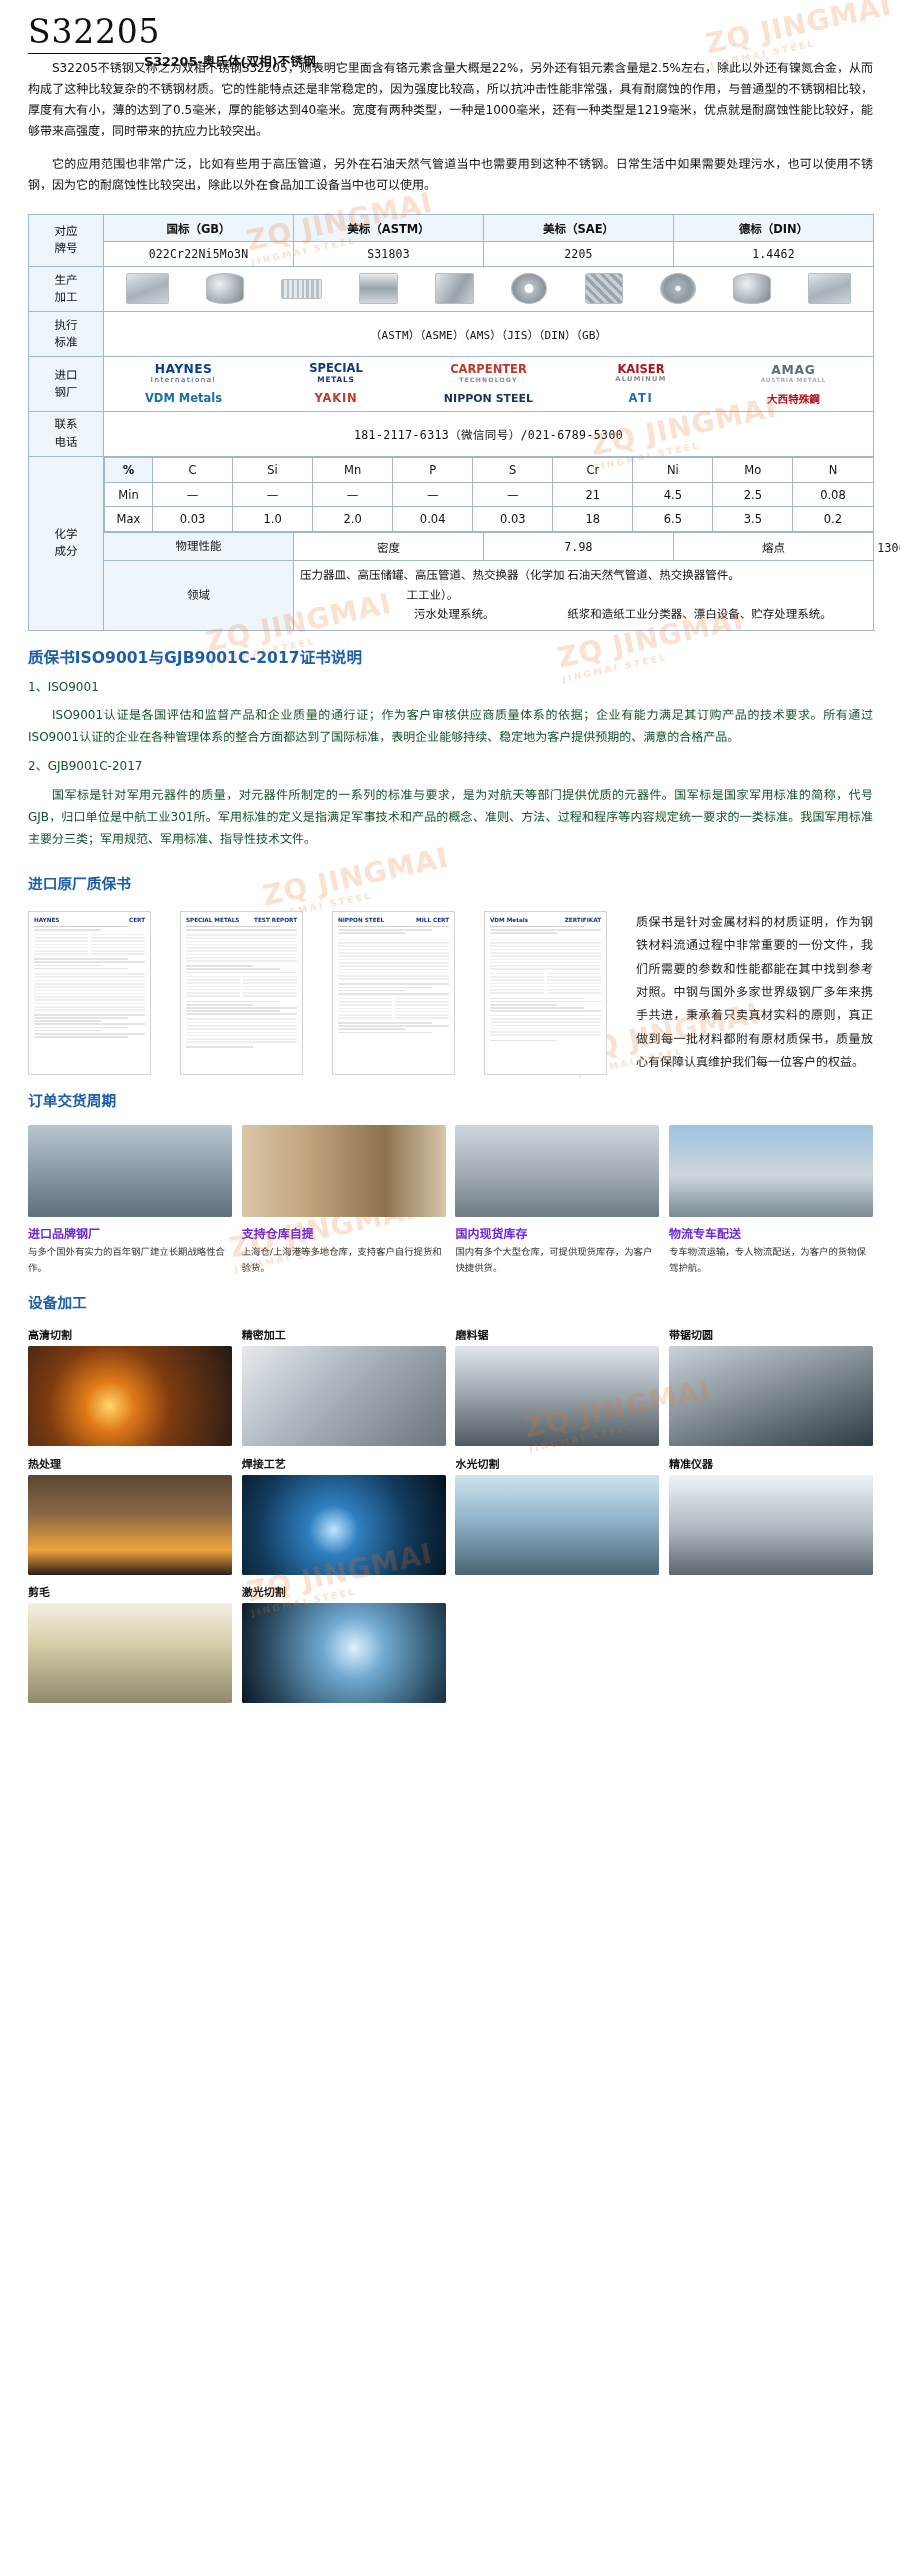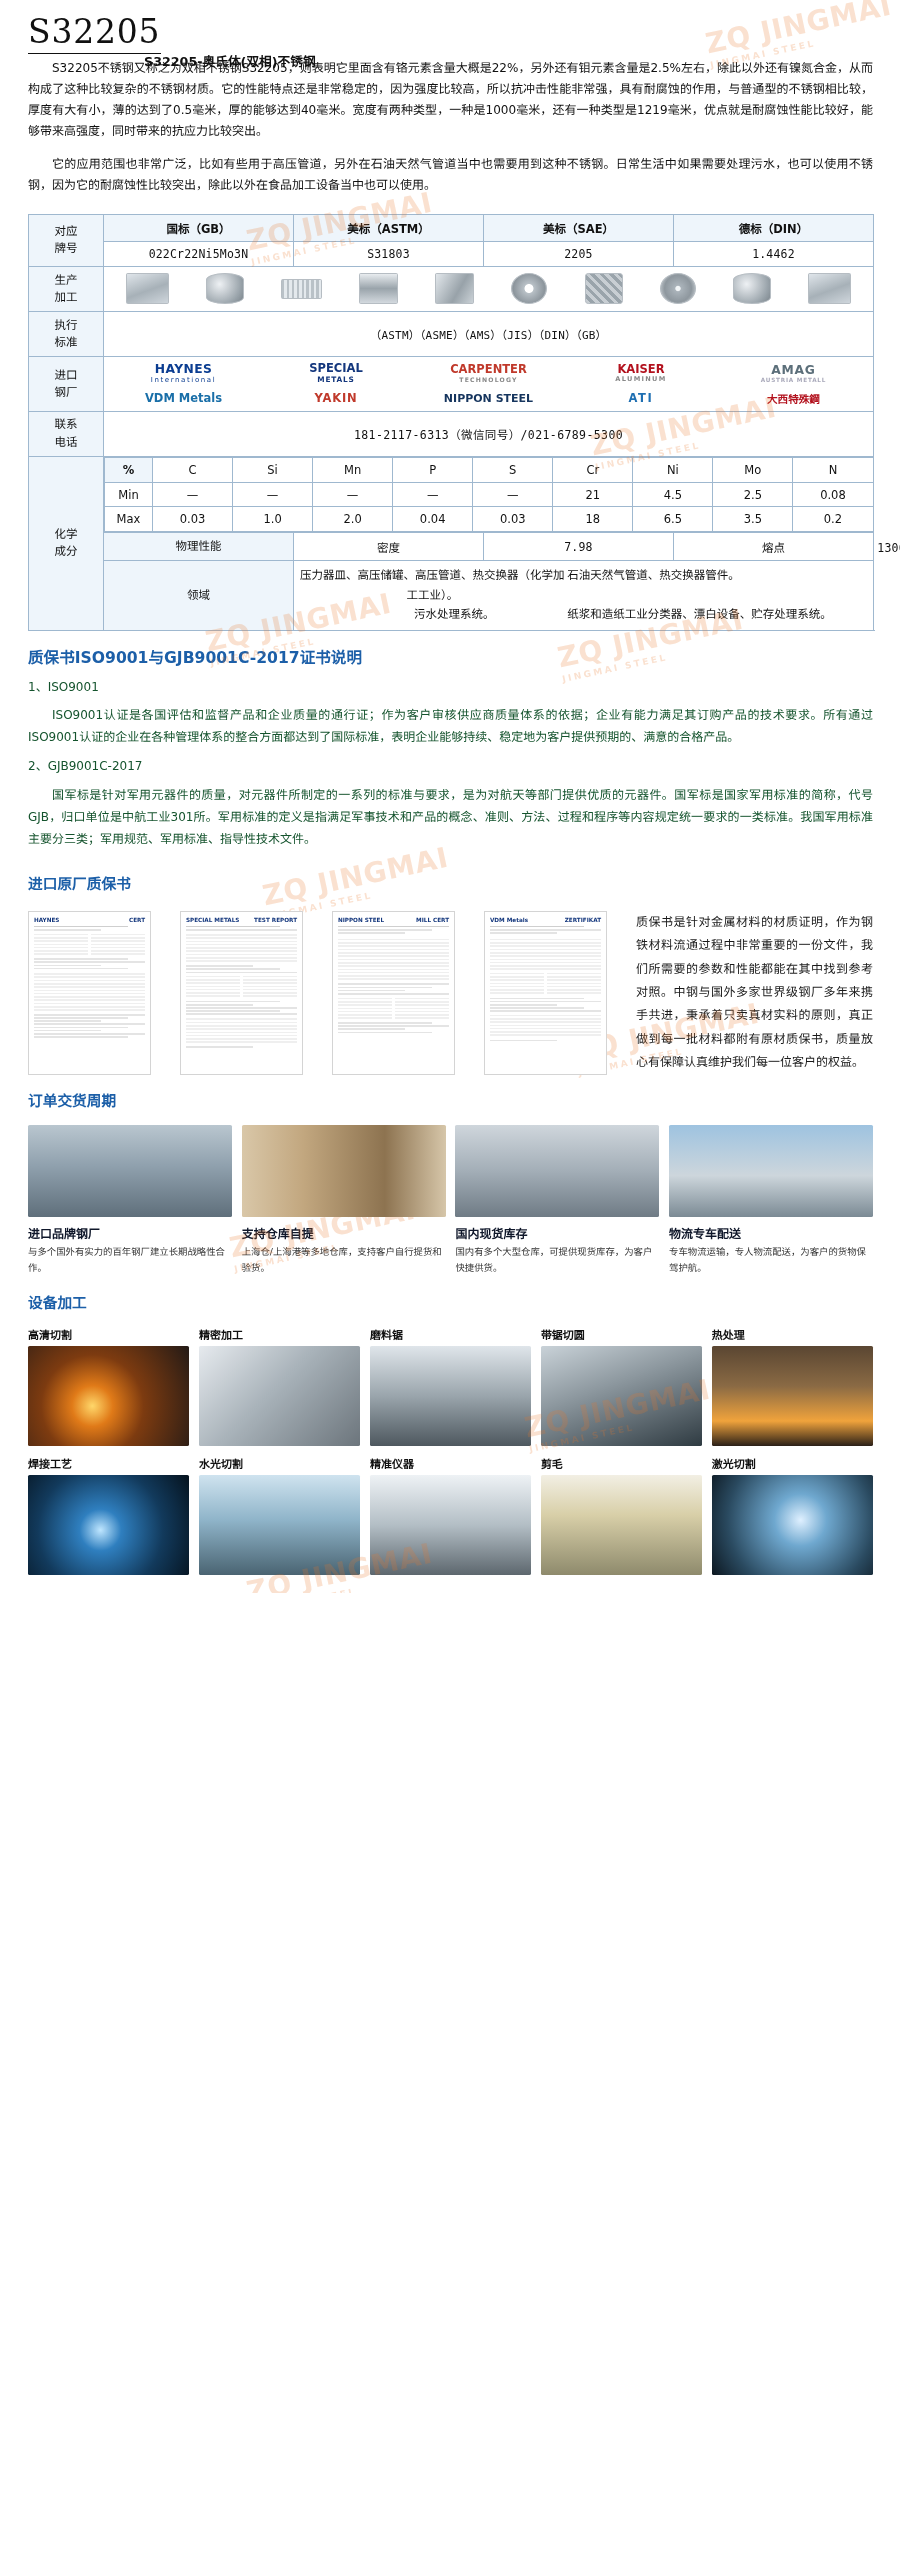--- a/index.html
+++ b/index.html
@@ -175,27 +175,27 @@
 
   
   .cards { display: flex; gap: 9.8px; padding: 4.9px 28px 0 28px; }
   .card { width: 208px; }
   .card .ph { height: 92px; border-radius: 1.6px; position: relative; overflow: hidden; }
   .ph-warehouse { background: linear-gradient(180deg,#b9c6cf 0%,#8fa0ad 45%,#5f6f7b 100%); }
   .ph-racks { background: linear-gradient(90deg,#d9c7a8 0%,#c2a77f 30%,#8d7350 70%,#d6c6a9 100%); }
   .ph-factory { background: linear-gradient(180deg,#cfd6dc 0%,#a3aeb7 50%,#6f7b85 100%); }
   .ph-truck { background: linear-gradient(180deg,#9ec3e0 0%,#cdd6dc 55%,#7b8a94 100%); }
   .ph .ol { position:absolute; inset:0; }
-  .card .ttl { font-size: 12px; font-weight: bold; margin: 6.6px 0 3.3px 0; color:#0f172a; }
+  .card .ttl { font-size: 12px; font-weight: bold; margin: 6.6px 0 3.3px 0; color:#6d28d9; }
   .card .txt { font-size: 9.4px; line-height: 1.7; color: #333; }
 
   
   .eqgrid {
     display: grid;
-    grid-template-columns: repeat(5, 1fr);
+    grid-template-columns: repeat(4, 1fr);
     gap: 8.2px 9.8px;
     padding: 4.9px 28px 0 28px;
   }
   .eq .ttl { font-size: 11px; font-weight: bold; margin-bottom: 4.1px; color:#111; }
   .eq .ph { height: 100px; border-radius: 1.6px; }
   .e1 { background: radial-gradient(circle at 40% 60%, #ffd76a 0%, #e07a18 18%, #7d3b10 45%, #231a16 100%); }
   .e2 { background: linear-gradient(135deg,#e6eaee 0%,#a9b3ba 45%,#6c757c 100%); }
   .e3 { background: linear-gradient(160deg,#c9d2d8 0%,#8d989f 40%,#2f3b42 100%); }
   .e4 { background: linear-gradient(180deg,#dfe5ea 0%,#9aa5ac 50%,#4e585f 100%); }
   .e5 { background: linear-gradient(180deg,#5a4632 0%,#8a6a44 40%,#f0a33c 75%,#2b2018 100%); }

